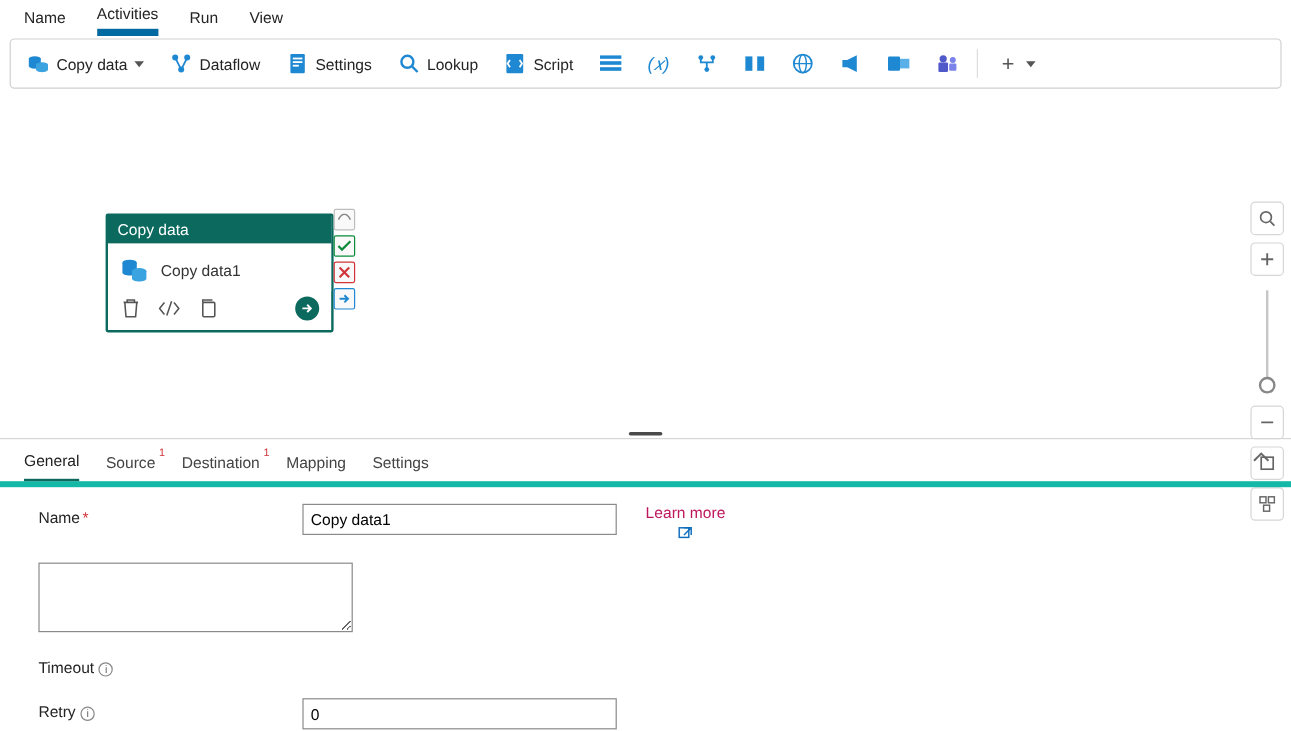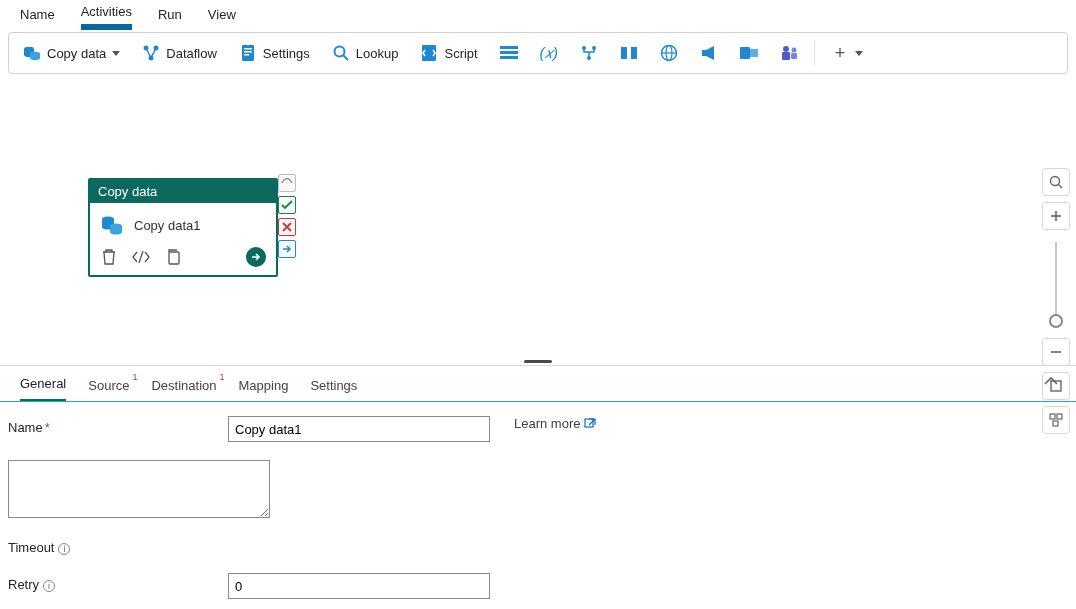--- a/index.html
+++ b/index.html
@@ -147,56 +147,56 @@
   
   .bottom-panel {
     position:absolute;
     left:0;right:0;top:365px;bottom:0;
     border-top:1px solid #d6d6d6;
     display:flex;flex-direction:column;
   }
   .panel-tabs {
     display:flex;align-items:flex-end;gap:22px;
     padding: 10px 20px 0 20px;
-    border-bottom:1px solid #14b8a6;
+    border-bottom:5px solid #14b8a6;
     position:relative;
   }
   .p-tab {
     padding-bottom:8px; cursor:pointer; color:#444; position:relative;
   }
   .p-tab.active { color:#222; border-bottom:2px solid #0b6a5d; }
   .p-tab .badge {
     position:absolute; top:-6px; right:-8px; font-size:9px; color:#d13438;
   }
   .collapse-btn {
     position:absolute; right:18px; top:10px; cursor:pointer; color:#555;
   }
 
   .form-area {
-    flex:1; overflow-y:auto; padding: 14px 20px 20px 8px;
+    flex:1; overflow-y:auto; padding: 14px 20px 20px 32px;
   }
   .form-row {
     display:flex; align-items:flex-start; gap:10px; margin-bottom:18px;
   }
   .form-label {
     width: 210px; padding-top:4px; color:#242424;
   }
   .req { color:#d13438; margin-left:2px; }
   .info-i {
     display:inline-block;width:12px;height:12px;border:1px solid #888;border-radius:50%;
     font-size:9px;line-height:11px;text-align:center;color:#666;margin-left:4px;vertical-align:middle;
   }
   .form-input {
     width: 262px; height:26px; border:1px solid #8a8a8a; padding:2px 6px;
     font-family:inherit;font-size:13px;
   }
   .form-textarea {
     width:262px;height:58px;border:1px solid #8a8a8a;padding:4px 6px;font-family:inherit;font-size:13px;resize:both;
   }
-  .learn-more { color:#404040; cursor:pointer; margin-left:14px; display:inline-flex;align-items:center;gap:4px;}
+  .learn-more { color:#be185d; cursor:pointer; margin-left:14px; display:inline-flex;align-items:center;gap:4px;flex-direction:column;}
 
   
   .form-area::-webkit-scrollbar { width:14px; }
   .form-area::-webkit-scrollbar-thumb { background:#c1c1c1; border-radius:7px; }
   .form-area::-webkit-scrollbar-track { background:#f0f0f0; }
 
   
   svg { display:block; }
 </style>
 </head>

